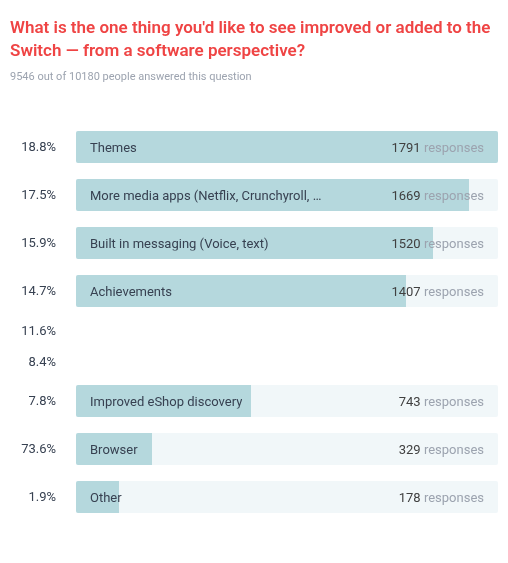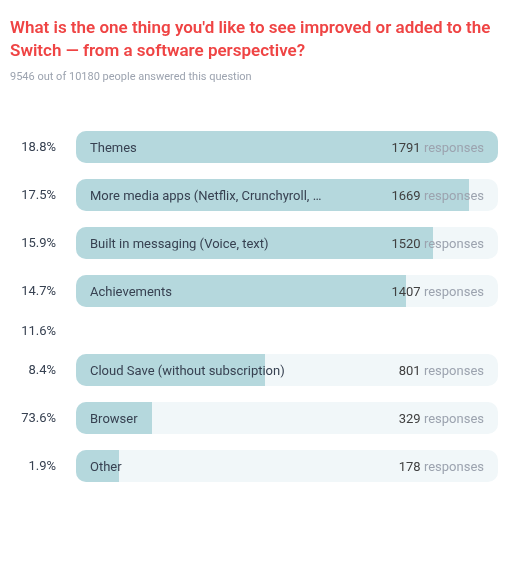--- a/index.html
+++ b/index.html
@@ -34,21 +34,21 @@
     text-align: right;
     font-size: 13px;
     color: #374151;
     flex: 0 0 46px;
   }
   .track {
     position: relative;
     flex: 1 1 auto;
     height: 32px;
     background: #f1f7f9;
-    border-radius: 10px;
+    border-radius: 2px;
     overflow: hidden;
   }
   .fill {
     position: absolute;
     left: 0; top: 0; bottom: 0;
     background: #b5d8dd;
   }
   .bar-label {
     position: absolute;
     left: 14px;
@@ -112,24 +112,27 @@
         <div class="fill" style="width: 78.1915%;"></div>
         <div class="bar-label">Achievements</div>
         <div class="bar-count"><span class="num">1407</span> responses</div>
       </div>
     </div>
     <div class="row">
       <div class="pct">11.6%</div>
     </div>
     <div class="row">
       <div class="pct">8.4%</div>
+    </div>
+    <div class="row">
+      <div class="pct">7.8%</div>
       <div class="track">
-        <div class="fill" style="width: 44.6809%;"></div>
-        <div class="bar-label">Cloud Save (without subscription)</div>
-        <div class="bar-count"><span class="num">801</span> responses</div>
+        <div class="fill" style="width: 41.4894%;"></div>
+        <div class="bar-label">Improved eShop discovery</div>
+        <div class="bar-count"><span class="num">743</span> responses</div>
       </div>
     </div>
     <div class="row">
       <div class="pct">73.6%</div>
       <div class="track">
         <div class="fill" style="width: 18.0851%;"></div>
         <div class="bar-label">Browser</div>
         <div class="bar-count"><span class="num">329</span> responses</div>
       </div>
     </div>

